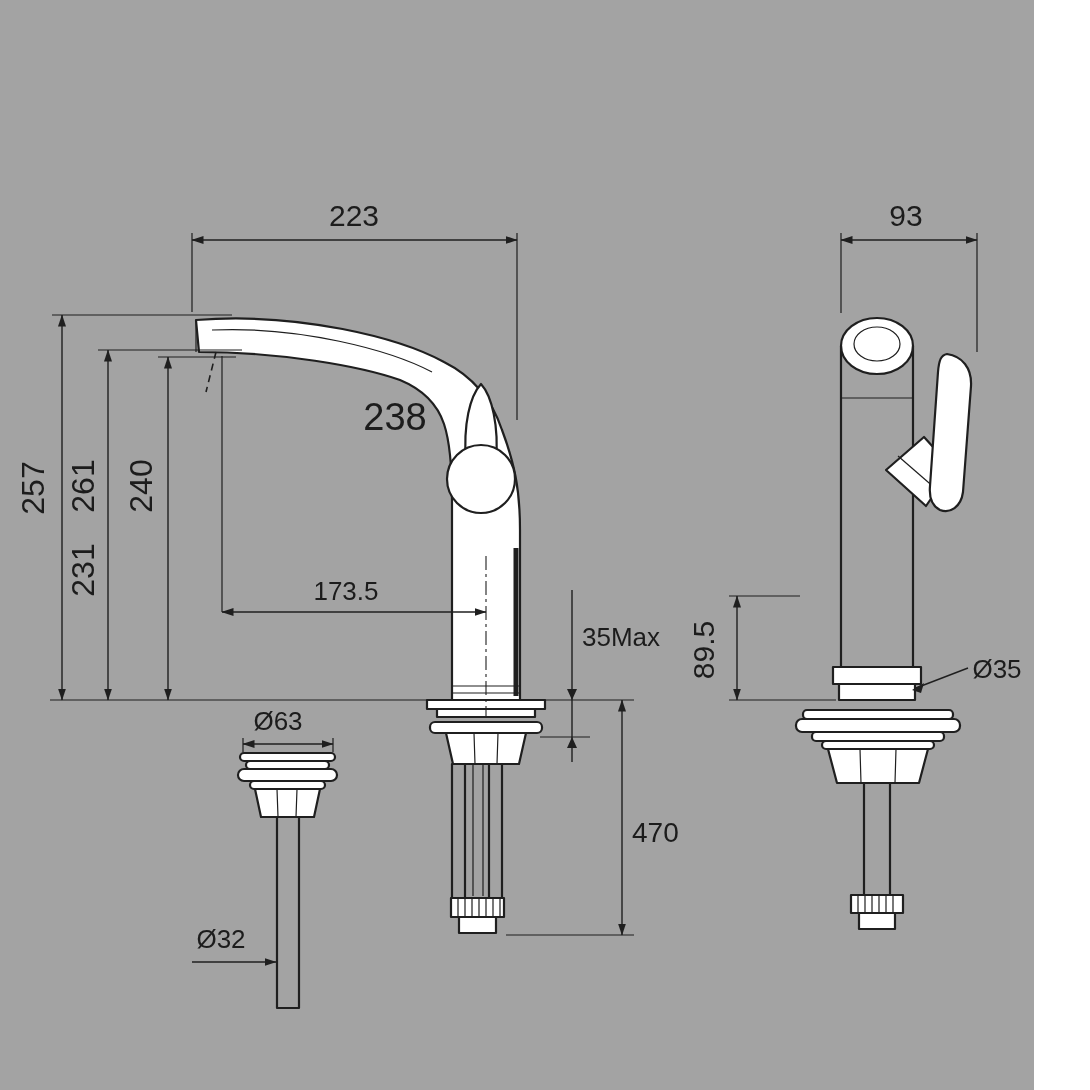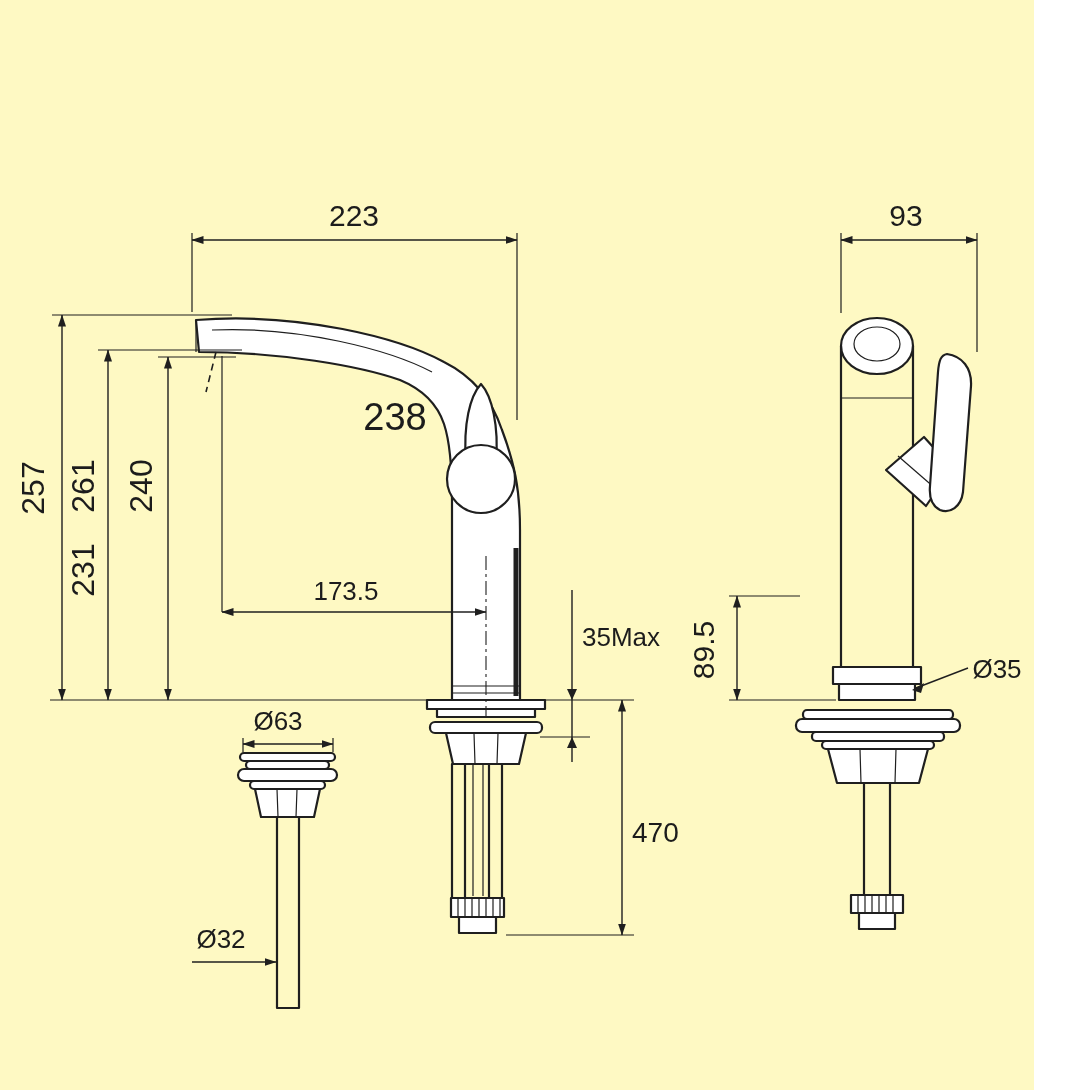--- a/index.html
+++ b/index.html
@@ -7,21 +7,21 @@
     padding: 0;
     background: #ffffff;
     width: 1090px;
     height: 1090px;
     font-family: "Liberation Sans", sans-serif;
   }
   .stage {
     position: relative;
     width: 1034px;
     height: 1090px;
-    background: #fef9c3;
+    background: #a3a3a3;
     overflow: hidden;
   }
   svg { display: block; }
   .outline  { fill: none; stroke: #1f1f1f; stroke-width: 2.2; stroke-linejoin: round; stroke-linecap: round; }
   .outline-w{ fill: #ffffff; stroke: #1f1f1f; stroke-width: 2.2; stroke-linejoin: round; stroke-linecap: round; }
   .thin     { fill: none; stroke: #1f1f1f; stroke-width: 1.2; }
   .dim      { fill: none; stroke: #1f1f1f; stroke-width: 1.4; }
   .dashed   { fill: none; stroke: #1f1f1f; stroke-width: 1.6; stroke-dasharray: 7 5; }
   .cline    { fill: none; stroke: #1f1f1f; stroke-width: 1.1; stroke-dasharray: 14 4 3 4; }
   .shade    { stroke: #202020; stroke-width: 5; }

